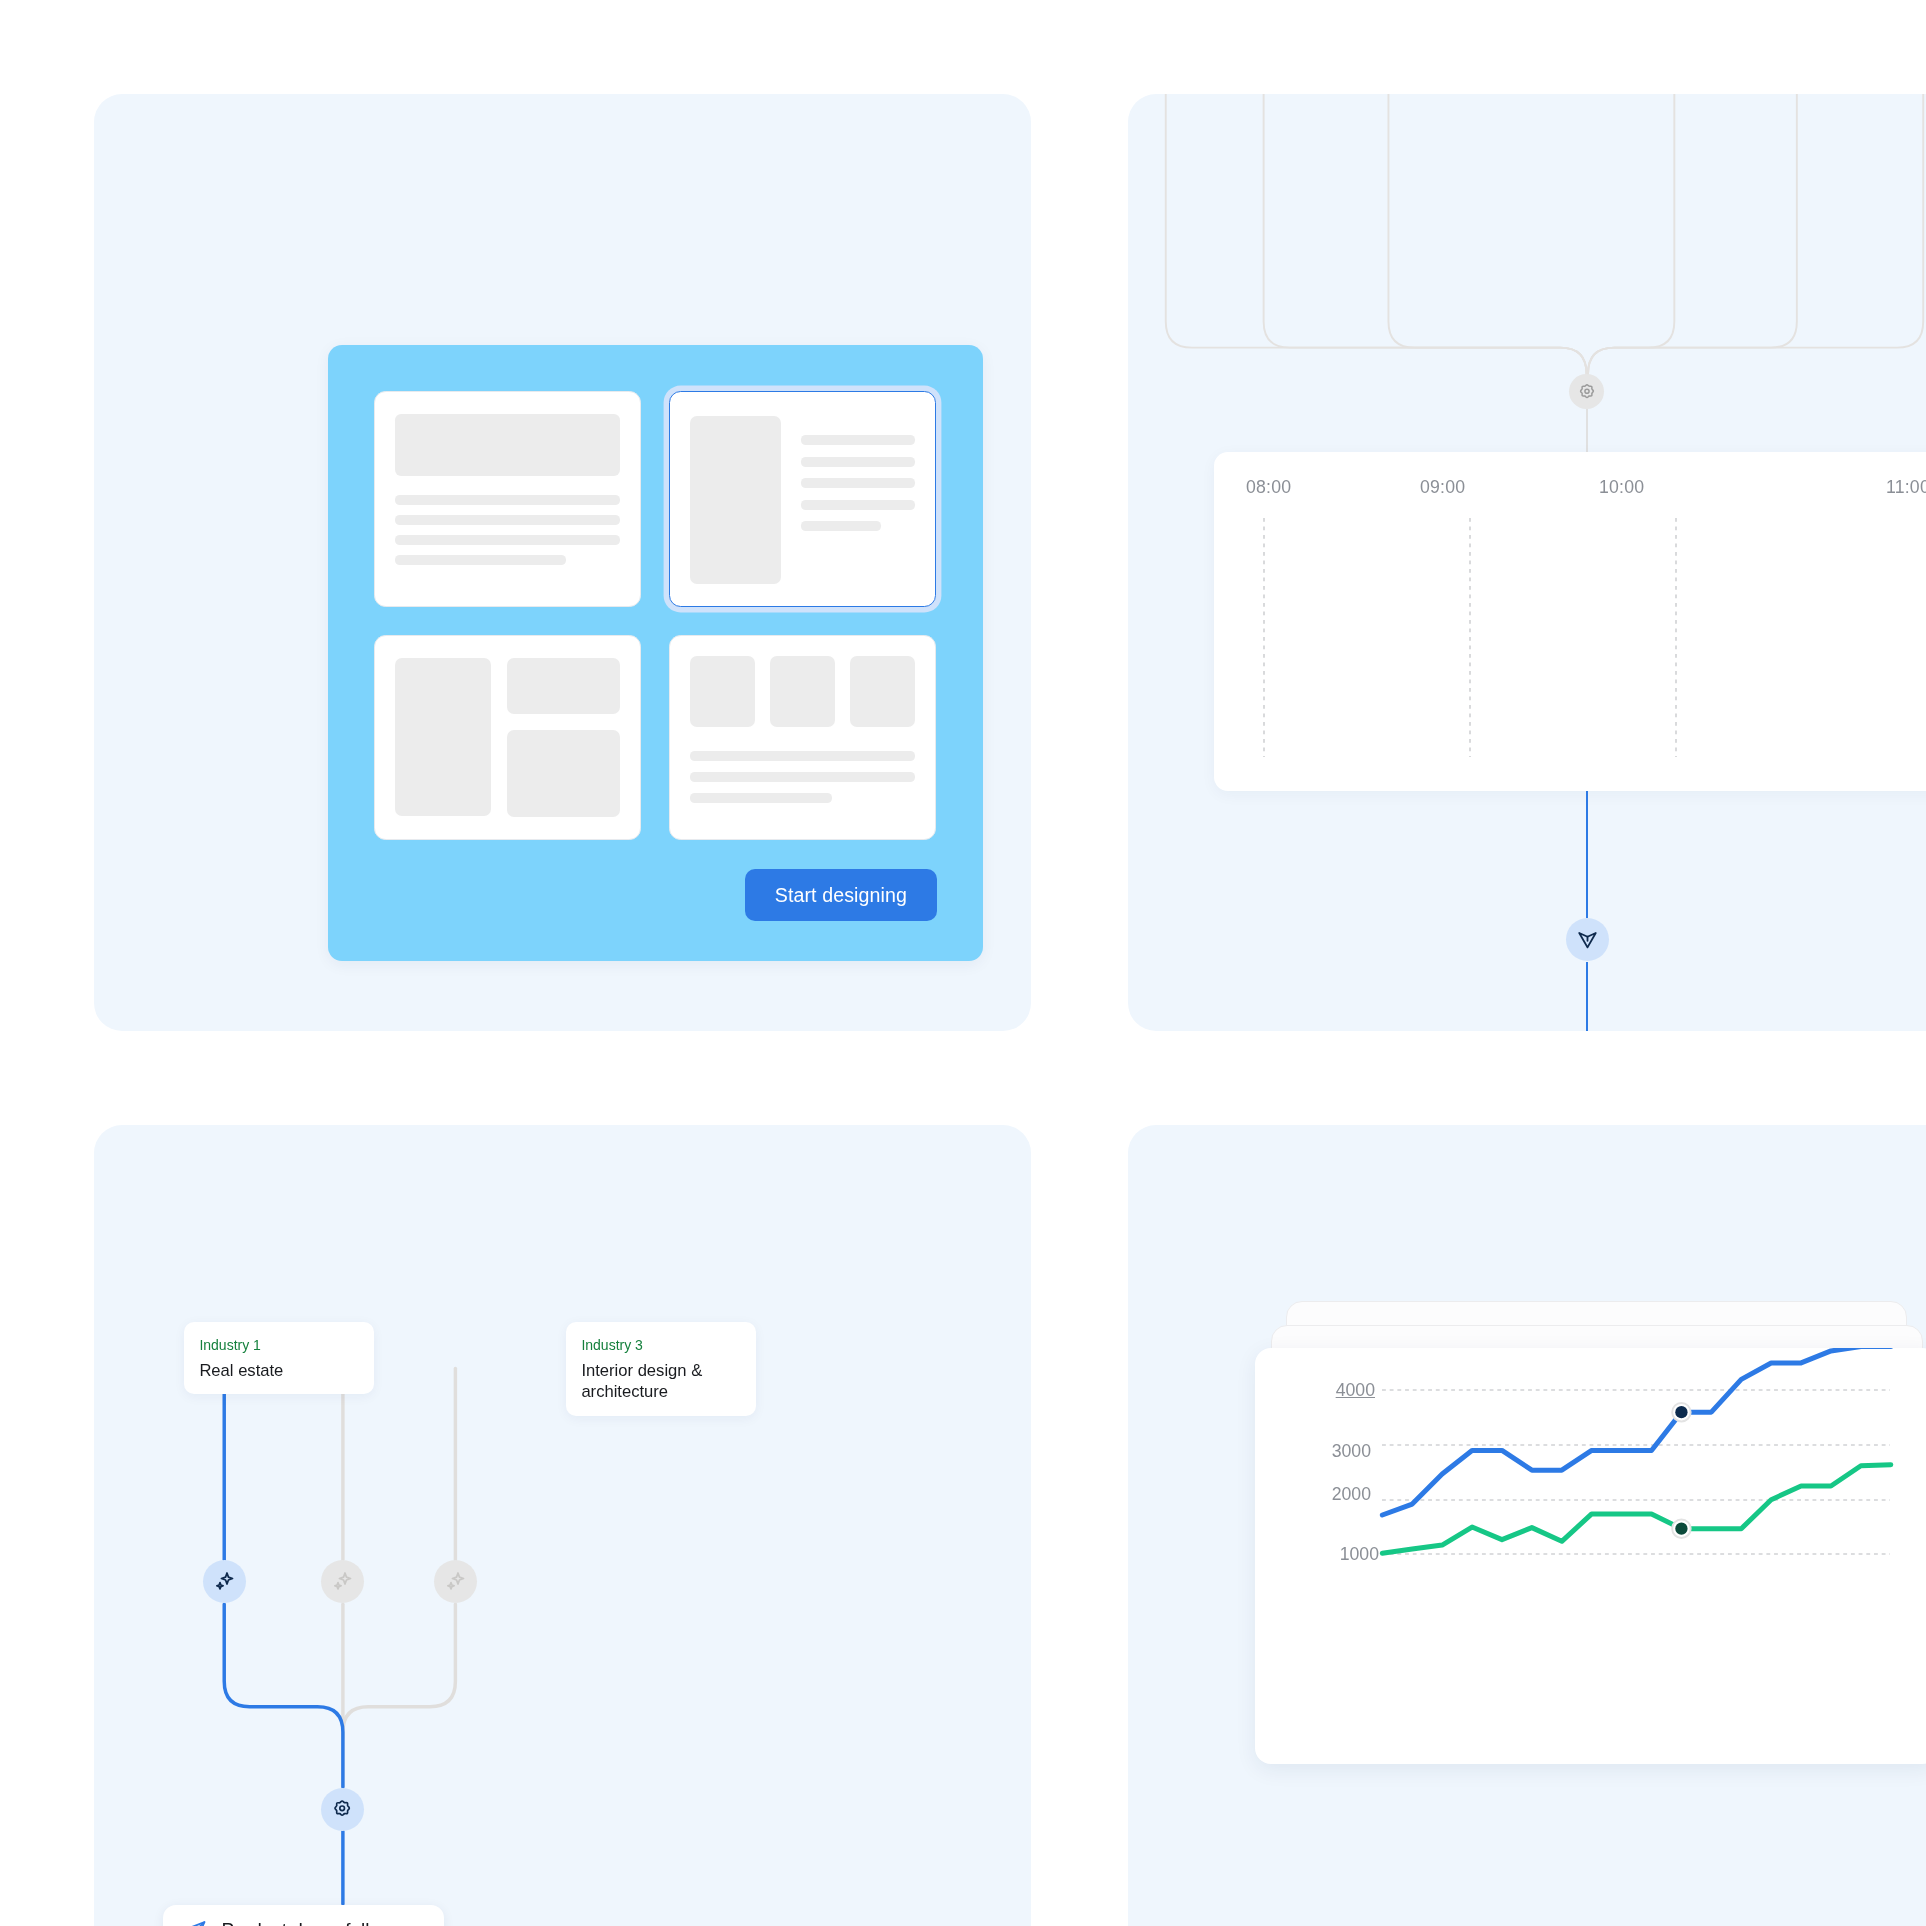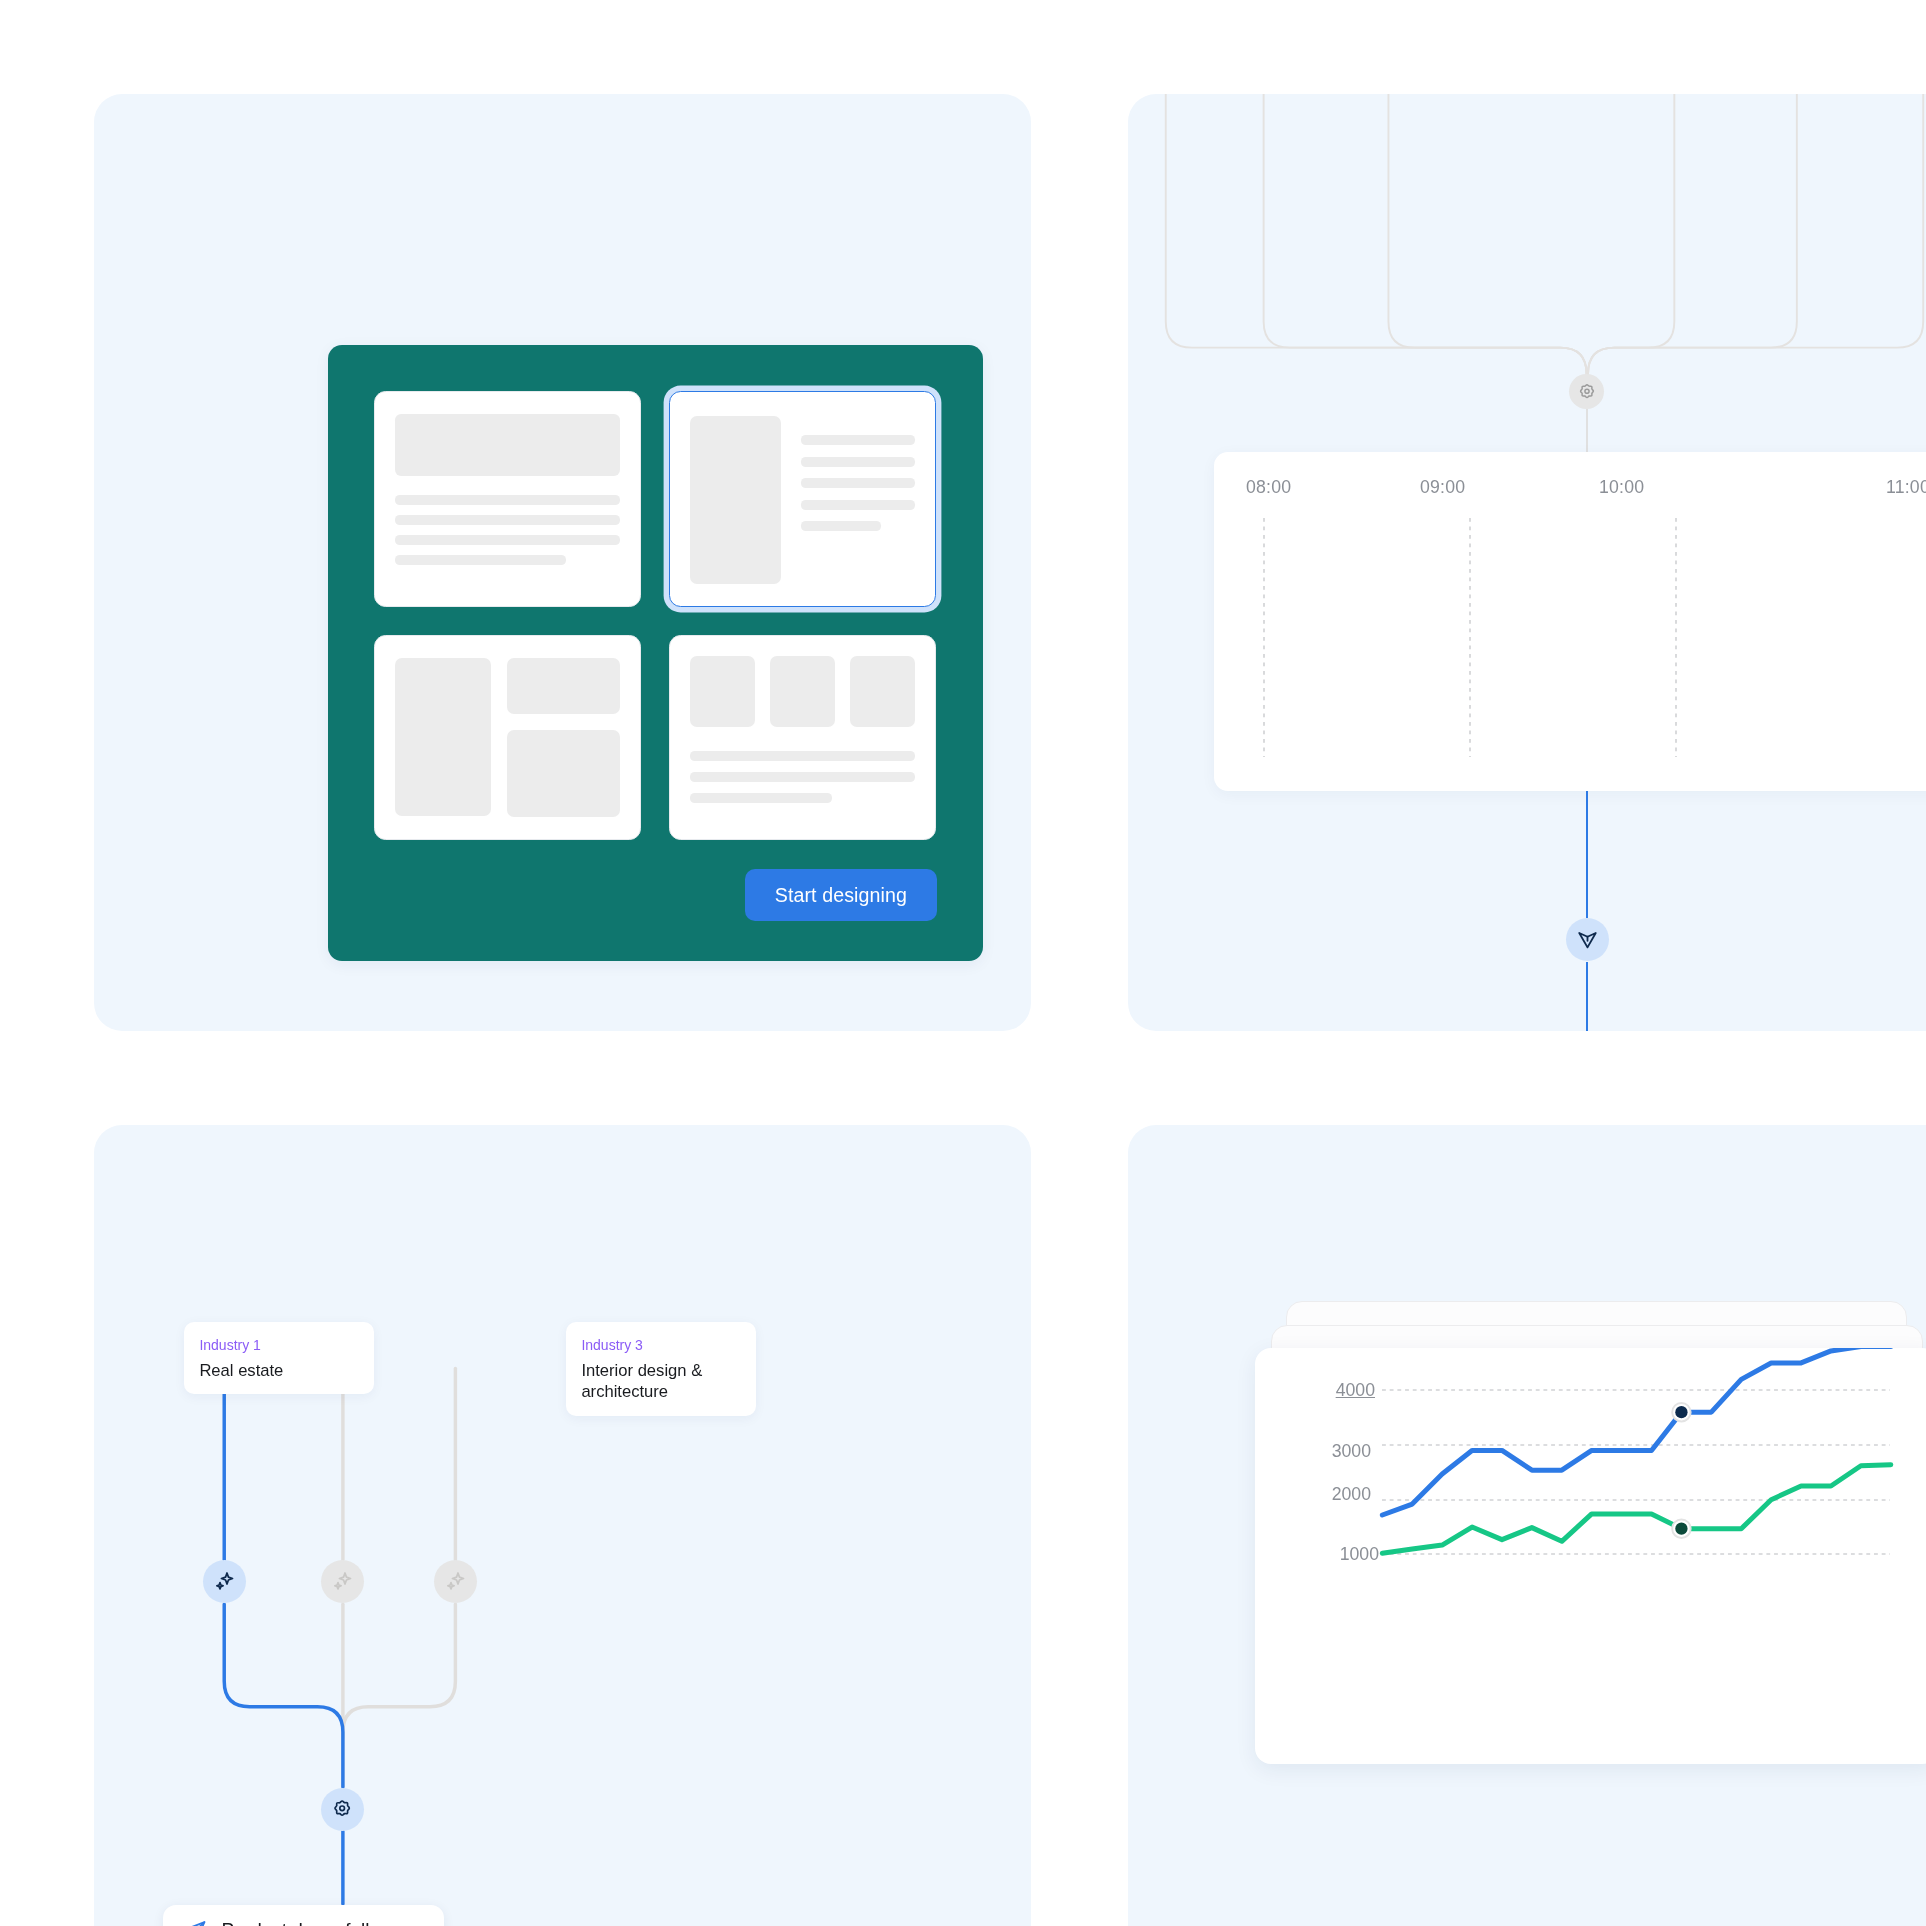--- a/index.html
+++ b/index.html
@@ -25,21 +25,21 @@
   #panel-templates{ left:94px;  top:94px;  width:937px; height:937px; }
   #panel-timeline { left:1128px; top:94px;  width:937px; height:937px; }
   #panel-industry { left:94px;  top:1125px; width:937px; height:937px; }
   #panel-chart    { left:1128px; top:1125px; width:937px; height:937px; }
 
   
   .tp-window{
     position:absolute;
     left:234px; top:251px;
     width:655px; height:616px;
-    background:#0f766e;
+    background:#7dd3fc;
     border-radius:14px;
     box-shadow:0 3.1px 15.4px rgba(15,40,90,.055);
     box-sizing:border-box;
     padding:46px 46px 0 46px;
   }
   .tp-grid{
     display:grid;
     grid-template-columns:1fr 1fr;
     grid-template-rows:1fr 1fr;
     gap:28px 28px;
@@ -187,21 +187,21 @@
   .ind-card{
     position:absolute;
     background:#ffffff;
     border-radius:10px;
     box-shadow:0 2.3px 11.6px rgba(15,40,90,.05);
     box-sizing:border-box;
     padding:15.4px 15.4px 13px 15.4px;
   }
   .ind-label{
     font-size:14px;
-    color:#8b5cf6;
+    color:#15803d;
     margin-bottom:6.2px;
     white-space:nowrap;
   }
   .ind-name{
     font-size:16.6px;
     color:#191b1f;
     line-height:1.3;
   }
   .ind-node{
     position:absolute;

